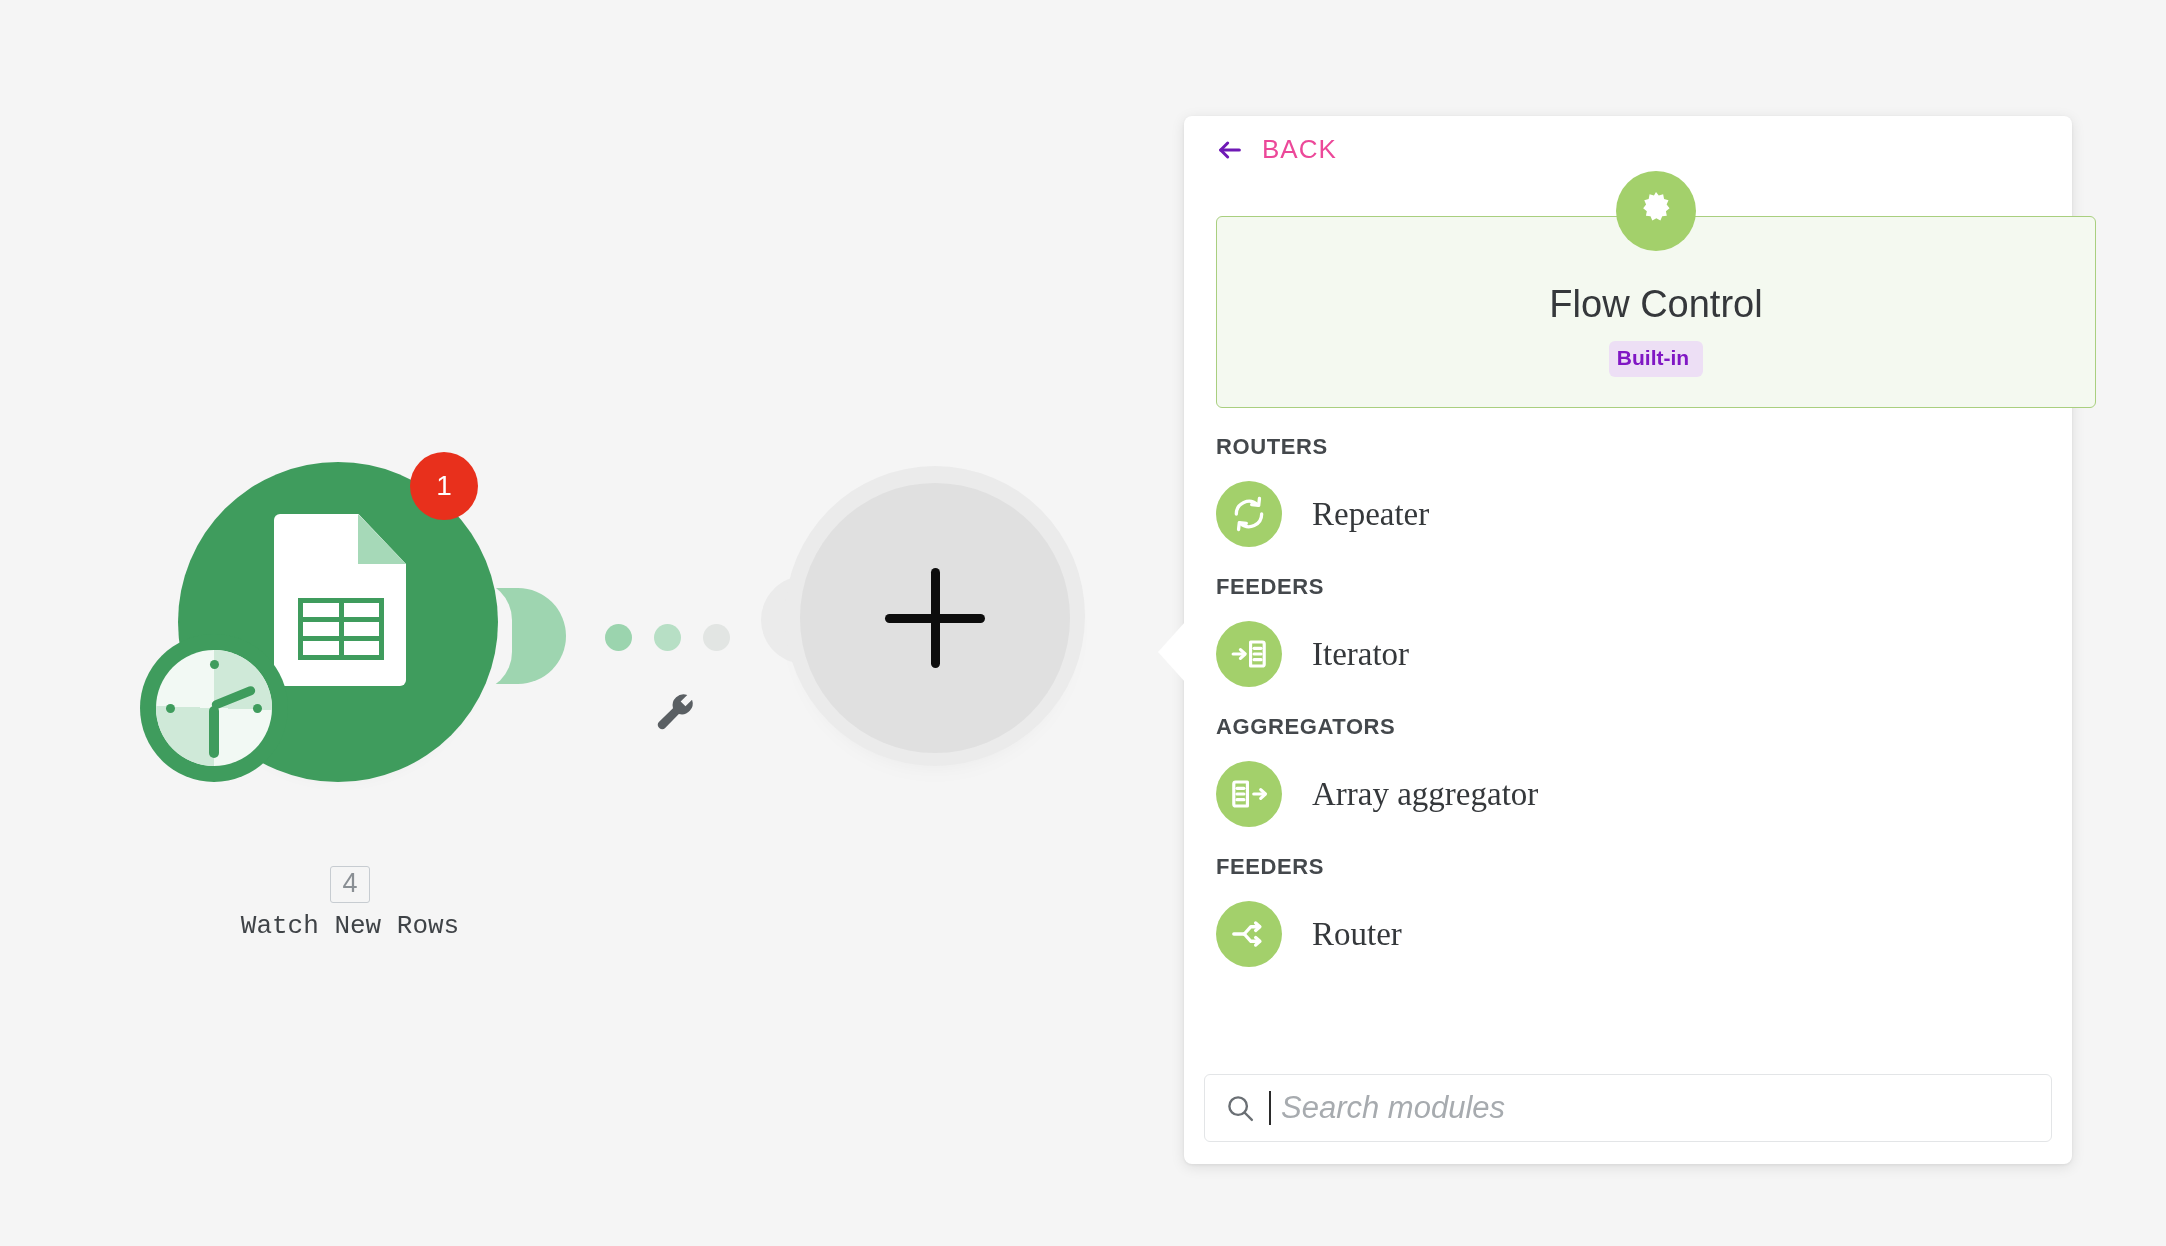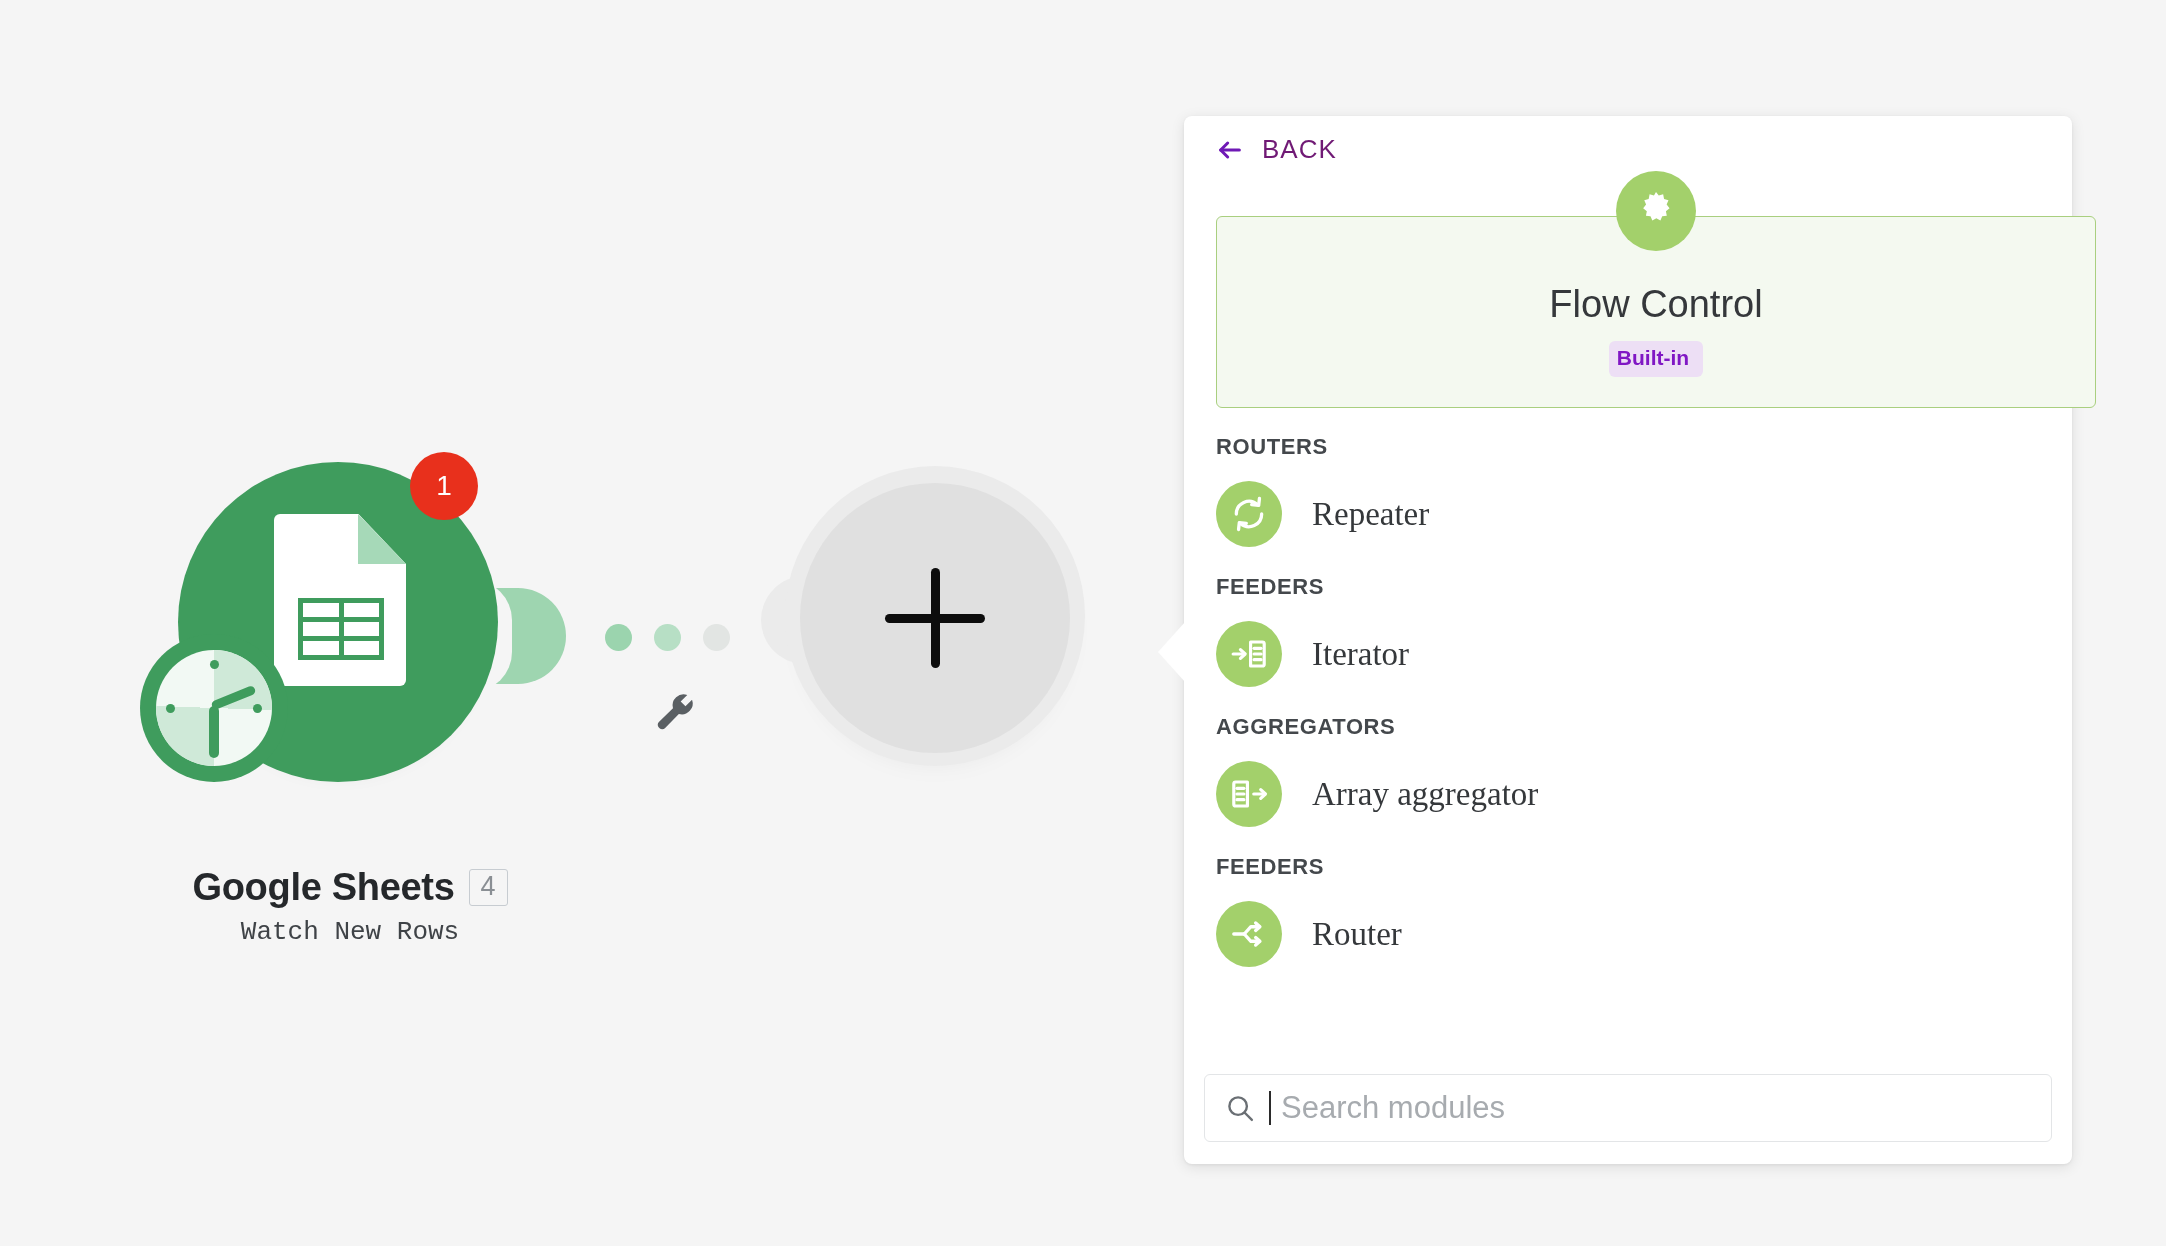--- a/index.html
+++ b/index.html
@@ -328,21 +328,21 @@
     cursor: pointer;
   }
   #back-button .arrow {
     width: 28px;
     height: 28px;
     color: #6f19b5;
   }
   #back-label {
     font-size: 26px;
     letter-spacing: 1px;
-    color: #701a75;
+    color: #ec4899;
     font-weight: normal;
   }
 
   
   #app-card {
     position: absolute;
     left: 32px;
     top: 100px;
     width: 880px;
     height: 192px;
@@ -454,20 +454,21 @@
   }
   #search-input {
     flex: 1 1 auto;
     border: none;
     outline: none;
     font-family: "Liberation Sans", sans-serif;
     font-size: 31px;
     color: #2b2b2b;
     background: transparent;
     margin-left: -6px;
+    font-style: italic;
   }
   #search-input::placeholder { color: #a7abaf; }
 </style>
 </head>
 <body>
 
 <div id="canvas">
 
   <div id="sheets-connector-out"></div>
 
@@ -499,21 +500,20 @@
         <span class="dot l"></span>
         <span class="dot r"></span>
         <span class="hand-h"></span>
         <span class="hand-m"></span>
       </div>
     </div>
   </div>
 
   <div id="sheets-label">
     <div id="sheets-title-row">
-      <span id="sheets-title">Google Sheets</span>
       <span id="sheets-count">4</span>
     </div>
     <div id="sheets-subtitle">Watch New Rows</div>
   </div>
 
   <div id="link-dots">
     <span class="d1"></span>
       <span class="d2"></span>
       <span class="d3"></span>
   </div>

